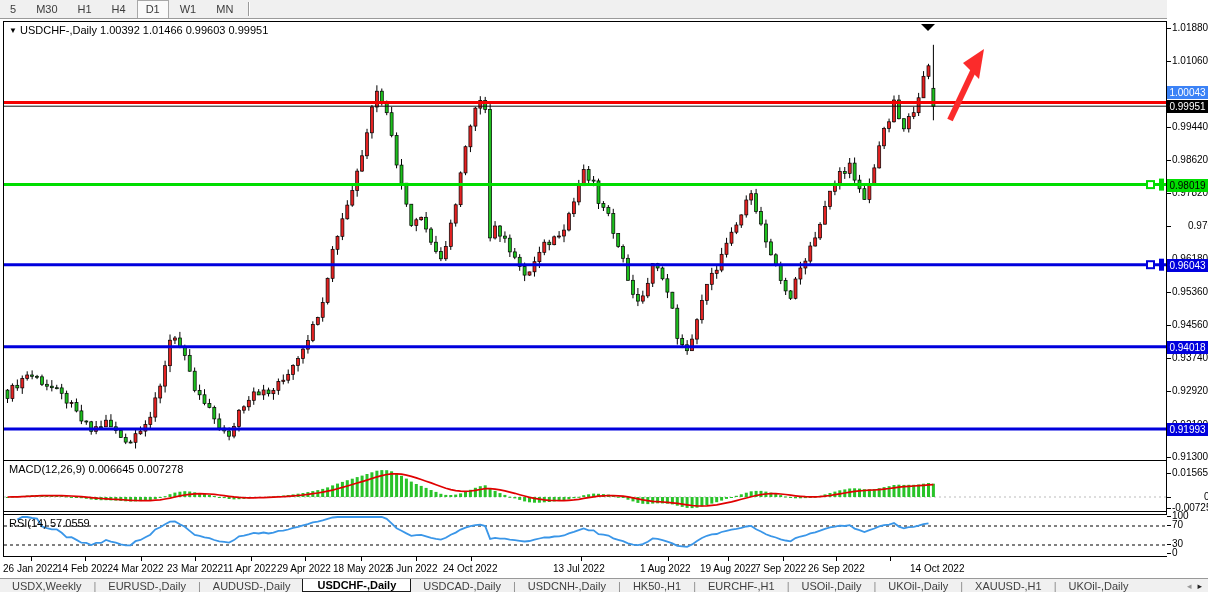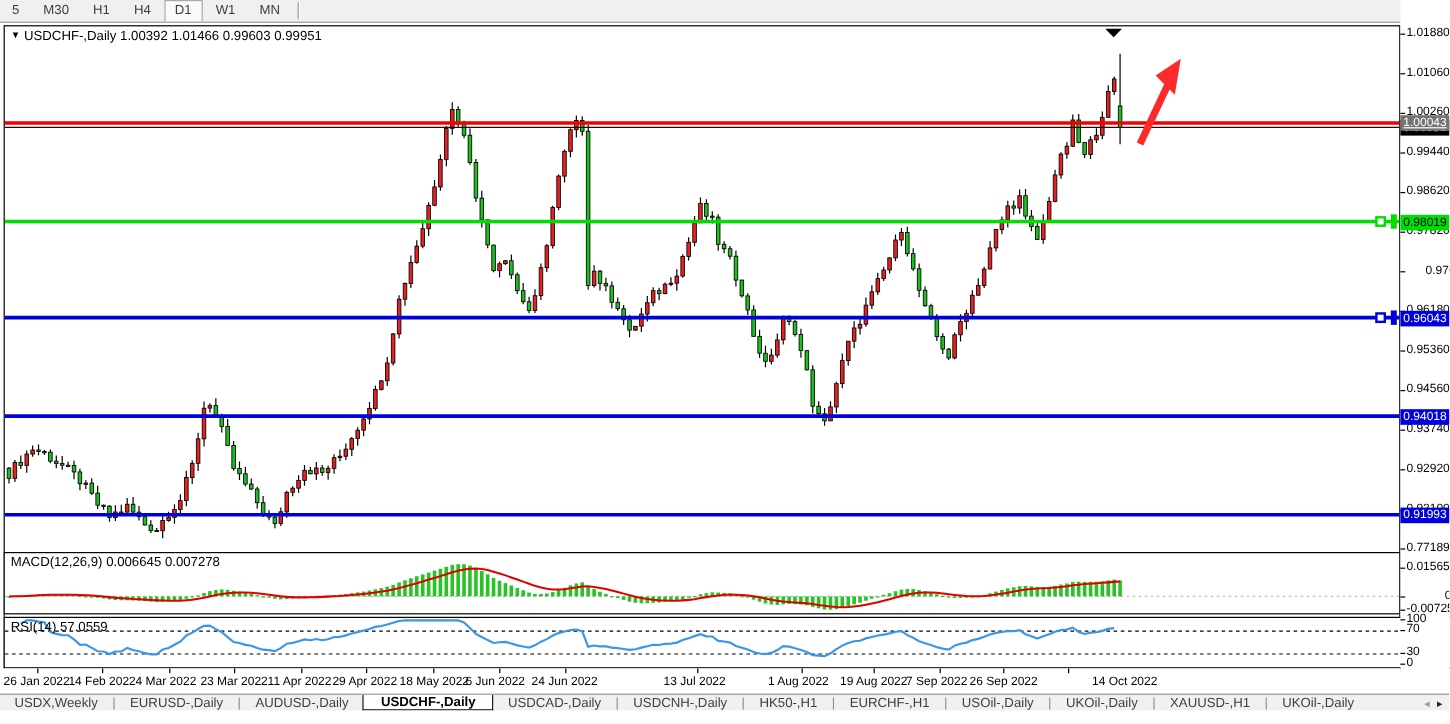--- a/index.html
+++ b/index.html
@@ -714,23 +714,23 @@
       <div class="ax-lab" style="top: 286px;">0.95360</div>
       <div class="ax-tick" style="top: 325px;"></div>
       <div class="ax-lab" style="top: 319px;">0.94560</div>
       <div class="ax-tick" style="top: 358px;"></div>
       <div class="ax-lab" style="top: 352px;">0.93740</div>
       <div class="ax-tick" style="top: 391px;"></div>
       <div class="ax-lab" style="top: 385px;">0.92920</div>
       <div class="ax-tick" style="top: 425px;"></div>
       <div class="ax-lab" style="top: 419px;">0.92100</div>
       <div class="ax-tick" style="top: 457px;"></div>
-      <div class="ax-lab" style="top: 451px;">0.77189</div>
+      <div class="ax-lab" style="top: 451px;">0.91300</div>
       <div class="badge" style="top: 100px; background: rgb(0, 0, 0); color: rgb(255, 255, 255); z-index: 1;">0.99951</div>
-      <div class="badge" style="top: 96px; background: #737373; color: rgb(255, 255, 255); z-index: 2; text-decoration: underline;">1.00043</div>
+      <div class="badge" style="top: 86px; background: #3b82f6; color: rgb(255, 255, 255); z-index: 2;">1.00043</div>
       <div class="badge" style="top: 179px; background: rgb(0, 221, 0); color: rgb(0, 0, 0); z-index: 2;">0.98019</div>
       <div class="badge" style="top: 259px; background: rgb(0, 0, 221); color: rgb(255, 255, 255); z-index: 2;">0.96043</div>
       <div class="badge" style="top: 341px; background: rgb(0, 0, 221); color: rgb(255, 255, 255); z-index: 2;">0.94018</div>
       <div class="badge" style="top: 423px; background: rgb(0, 0, 221); color: rgb(255, 255, 255); z-index: 2;">0.91993</div>
       <div class="ax-tick" style="top: 473px;"></div>
       <div class="ax-lab" style="top: 467px;">0.015654</div>
       <div class="ax-tick" style="top: 497px;"></div>
       <div class="ax-lab" style="top: 491px; padding-left: 32px;">0.00</div>
       <div class="ax-tick" style="top: 508px;"></div>
       <div class="ax-lab" style="top: 502px;">-0.007259</div>
@@ -755,21 +755,21 @@
       <div class="d-lab" style="left: 167px;">23 Mar 2022</div>
       <div class="d-tick" style="left: 251px;"></div>
       <div class="d-lab" style="left: 223px;">11 Apr 2022</div>
       <div class="d-tick" style="left: 305px;"></div>
       <div class="d-lab" style="left: 277px;">29 Apr 2022</div>
       <div class="d-tick" style="left: 361px;"></div>
       <div class="d-lab" style="left: 333px;">18 May 2022</div>
       <div class="d-tick" style="left: 416px;"></div>
       <div class="d-lab" style="left: 388px;">6 Jun 2022</div>
       <div class="d-tick" style="left: 471px;"></div>
-      <div class="d-lab" style="left: 443px;">24 Jun 2022</div>
+      <div class="d-lab" style="left: 443px;">24 Oct 2022</div>
       <div class="d-tick" style="left: 581px;"></div>
       <div class="d-lab" style="left: 553px;">13 Jul 2022</div>
       <div class="d-tick" style="left: 668px;"></div>
       <div class="d-lab" style="left: 640px;">1 Aug 2022</div>
       <div class="d-tick" style="left: 728px;"></div>
       <div class="d-lab" style="left: 700px;">19 Aug 2022</div>
       <div class="d-tick" style="left: 783px;"></div>
       <div class="d-lab" style="left: 755px;">7 Sep 2022</div>
       <div class="d-tick" style="left: 836px;"></div>
       <div class="d-lab" style="left: 808px;">26 Sep 2022</div>

